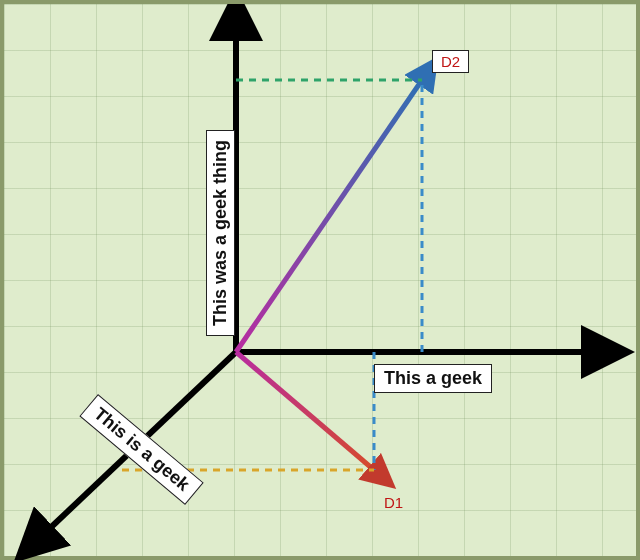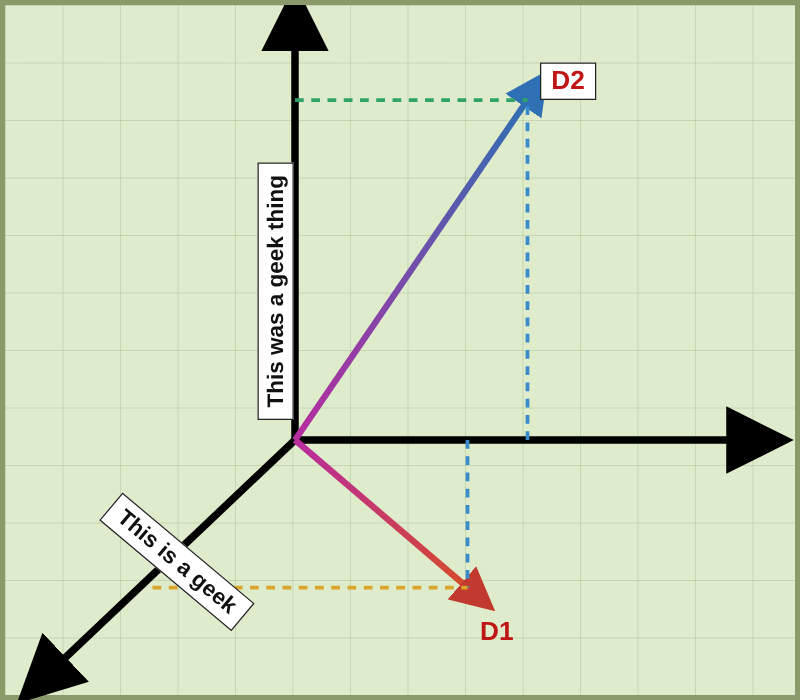--- a/index.html
+++ b/index.html
@@ -6,21 +6,21 @@
   .canvas{position:relative;width:640px;height:560px;background:#dfeccc;
     background-image:
       linear-gradient(to right,rgba(120,150,100,.25) 1px,transparent 1px),
       linear-gradient(to bottom,rgba(120,150,100,.25) 1px,transparent 1px);
     background-size:46px 46px;
     border:4px solid #8a9a6a;box-sizing:border-box}
   svg{position:absolute;top:0;left:0}
   .label-box{position:absolute;background:#fff;border:1px solid #222;padding:3px 9px;font-weight:bold;font-size:18px;color:#111}
   .label-box.v{transform:rotate(-90deg);transform-origin:left top}
   .label-box.d{transform:rotate(40deg);transform-origin:left top}
-  .pt{position:absolute;font-weight:bold;font-size:21px;color:#c01515}
+  .pt{position:absolute;font-weight:normal;font-size:15px;color:#c01515}
   .pt-box{border:1px solid #222;background:#fff;padding:2px 8px}
 </style>
 </head>
 <body>
 
 <div class="canvas">
 
   <svg width="640" height="560">
     <defs>
       <marker id="ah-black" viewBox="0 0 12 12" refX="2" refY="6" markerWidth="9" markerHeight="9" orient="auto">
@@ -53,18 +53,19 @@
     <line x1="232" y1="76" x2="418" y2="76" stroke="#2fa36a" stroke-width="3" stroke-dasharray="7 6"></line>
     <line x1="418" y1="348" x2="418" y2="76" stroke="#3a8bc9" stroke-width="3" stroke-dasharray="7 6"></line>
 
     <line x1="232" y1="348" x2="370" y2="466" stroke="url(#g-d1)" stroke-width="5" marker-end="url(#ah-red)"></line>
 
     <line x1="370" y1="348" x2="370" y2="466" stroke="#3a8bc9" stroke-width="3" stroke-dasharray="7 6"></line>
     <line x1="118" y1="466" x2="370" y2="466" stroke="#d9a52a" stroke-width="3" stroke-dasharray="7 6"></line>
   </svg>
 
   <div class="label-box v" style="left:202px;top:332px">This was a geek thing</div>
+  <div class="label-box" style="left:370px;top:360px">This a geek</div>
   <div class="label-box d" style="left:94px;top:390px">This is a geek</div>
 
   <div class="pt pt-box" style="left:428px;top:46px">D2</div>
   <div class="pt" style="left:380px;top:490px">D1</div>
 
 </div>
 
 </body></html>

